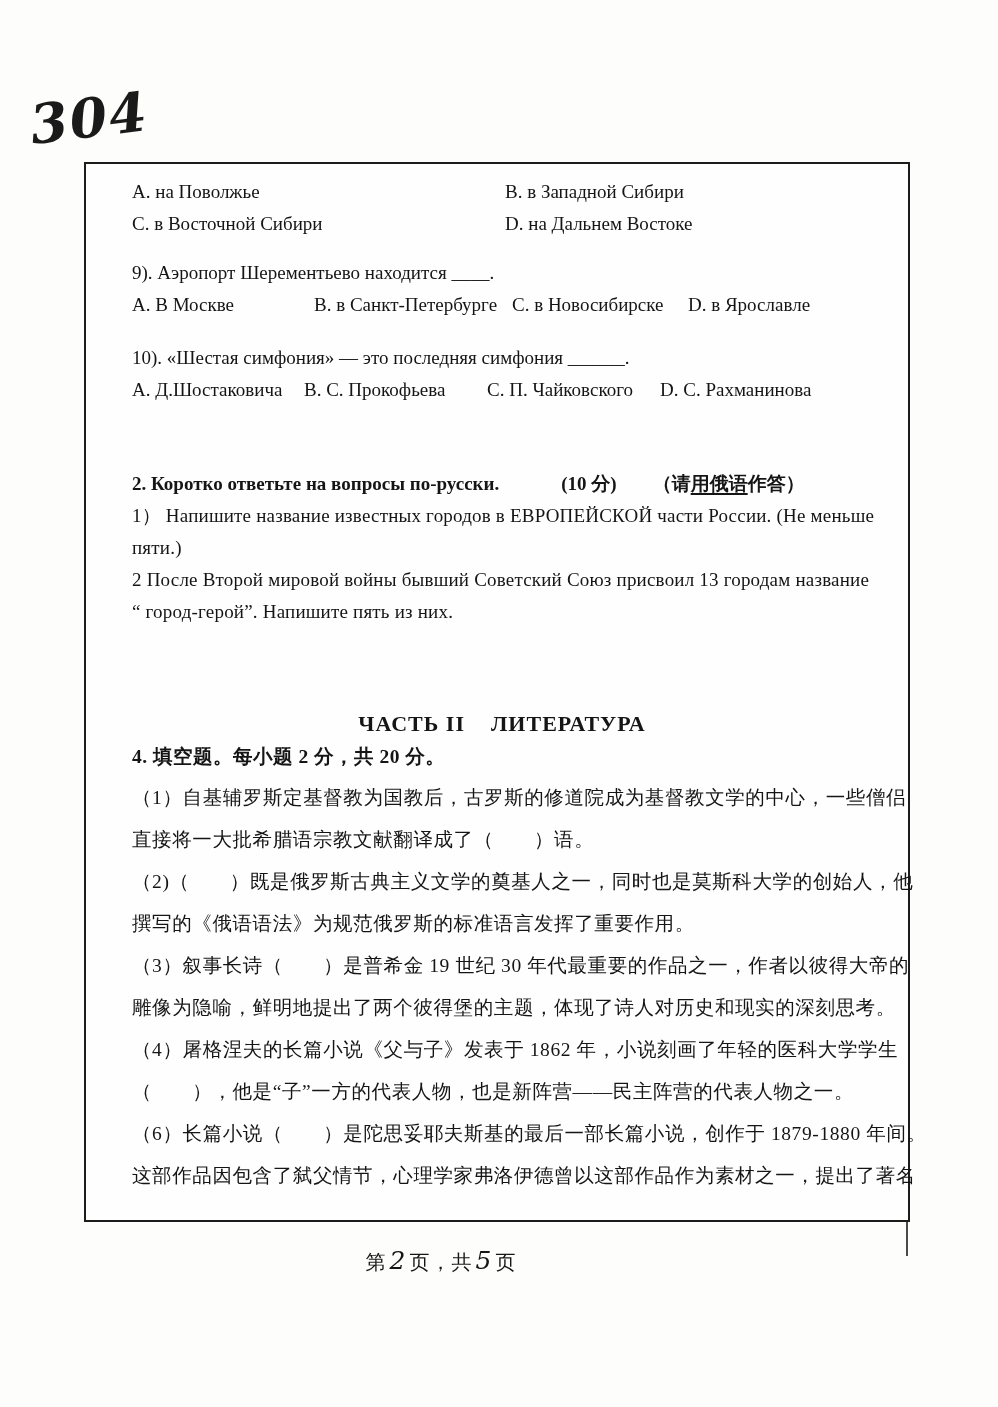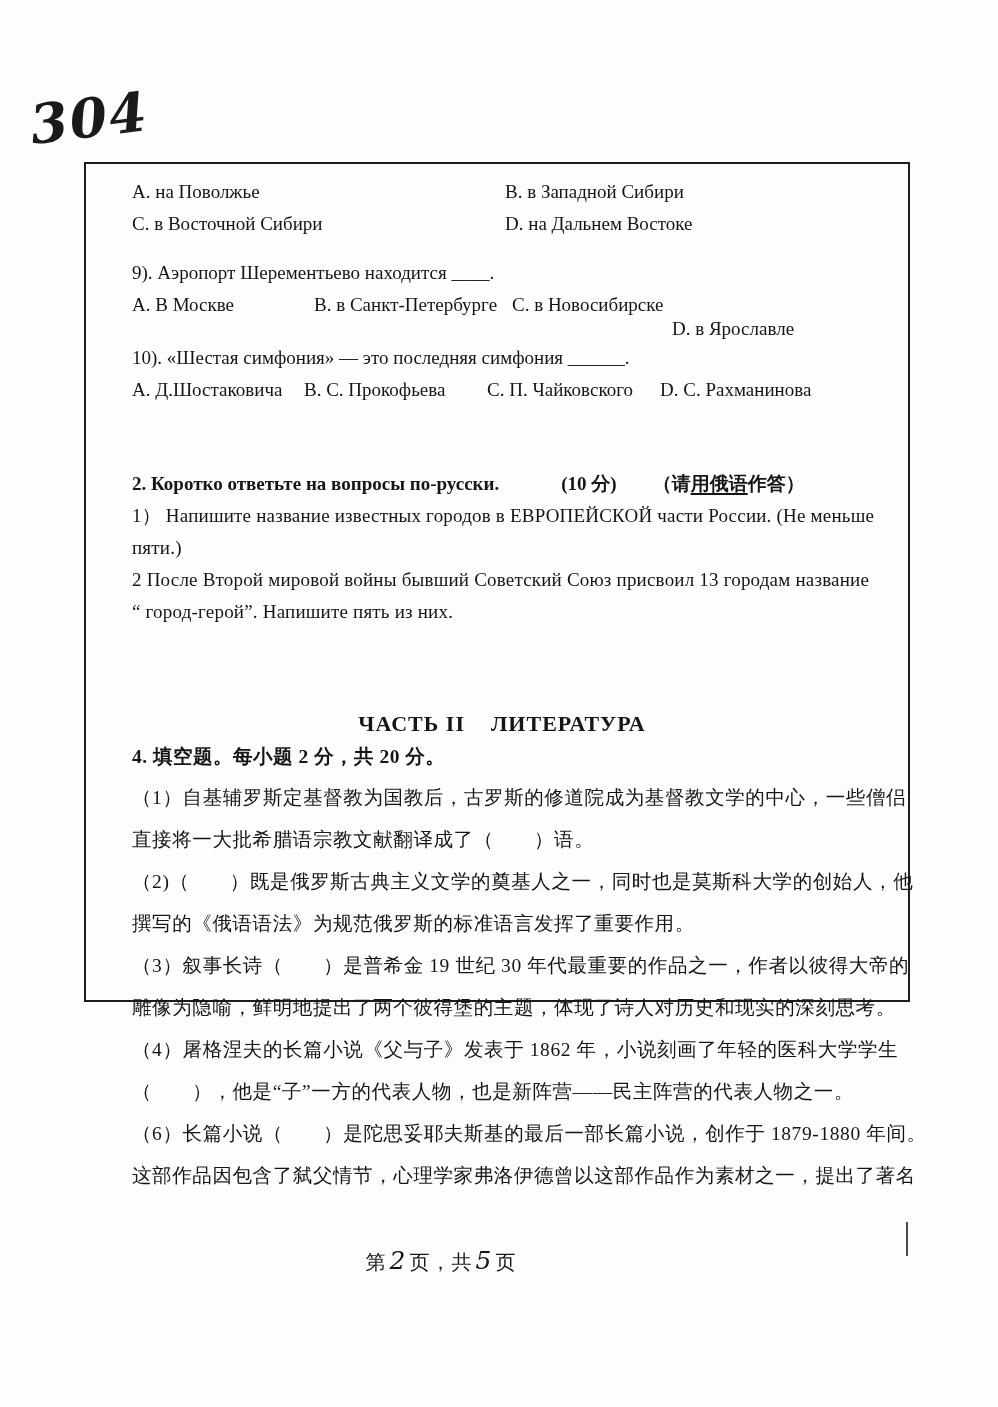--- a/index.html
+++ b/index.html
@@ -14,31 +14,31 @@
   .hand-number{
     position:absolute;left:30px;top:86px;
     font-family:"DejaVu Serif",serif;
     font-style:italic;font-weight:bold;
     font-size:54px;letter-spacing:2px;
     transform:rotate(-7deg);
     color:#1a1a1a;
   }
   .box{
     position:absolute;left:84px;top:162px;
-    width:826px;height:840px;
+    width:826px;height:1060px;
     border:2px solid #1c1c1c;
     box-sizing:border-box;
     padding:12px 36px 0 46px;
     background:#fefefe;
   }
   .opt-row{position:relative;height:32px;font-size:19px;line-height:32px;white-space:nowrap;}
   .opt-row span{position:absolute;top:0;}
   .opt-row .o1{left:0;}
   .row-ab .o2, .row-cd .o2{left:373px;}
-  .q9-row .o2{left:182px;} .q9-row .o3{left:380px;} .q9-row .o4{left:540px;margin-top:24px;}
+  .q9-row .o2{left:182px;} .q9-row .o3{left:380px;} .q9-row .o4{left:556px;}
   .q10-row .o2{left:172px;} .q10-row .o3{left:355px;} .q10-row .o4{left:528px;}
   .question{font-size:19px;line-height:32px;white-space:nowrap;}
   .mt-q9{margin-top:17px;}
   .mt-q10{margin-top:21px;}
   .q2-head{display:flex;align-items:baseline;margin-top:62px;font-weight:bold;font-size:19px;line-height:32px;white-space:nowrap;}
   .q2-points{margin-left:62px;}
   .q2-note{margin-left:36px;font-size:19px;}
   .para{font-size:19px;line-height:32px;white-space:nowrap;letter-spacing:0.2px;}
   .ul{text-decoration:underline;text-decoration-thickness:2px;text-underline-offset:3px;}
   .q3-line{margin-top:13px;font-weight:bold;font-size:19.5px;line-height:32px;white-space:nowrap;}

